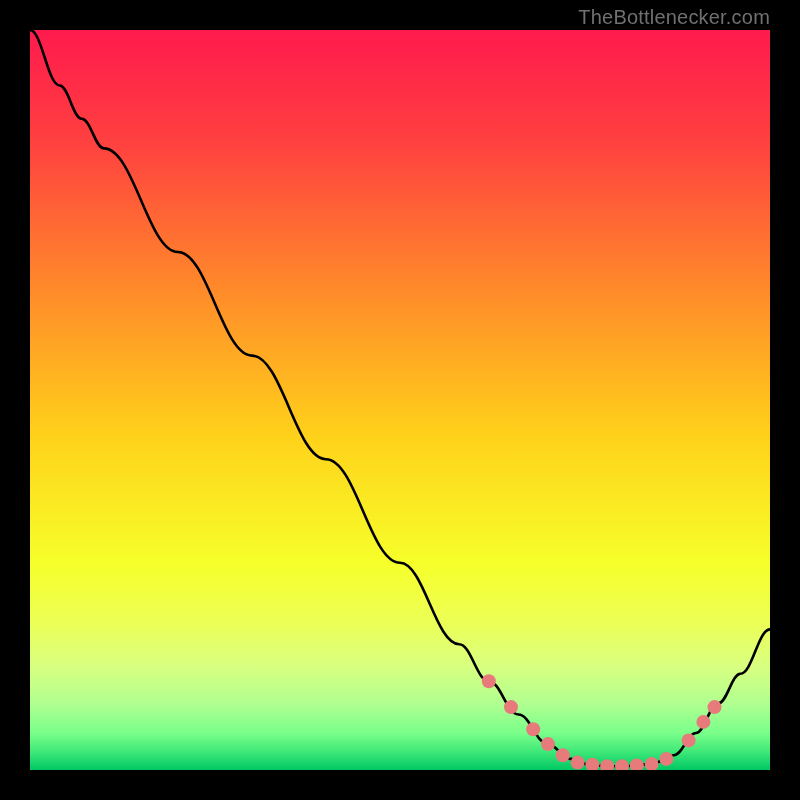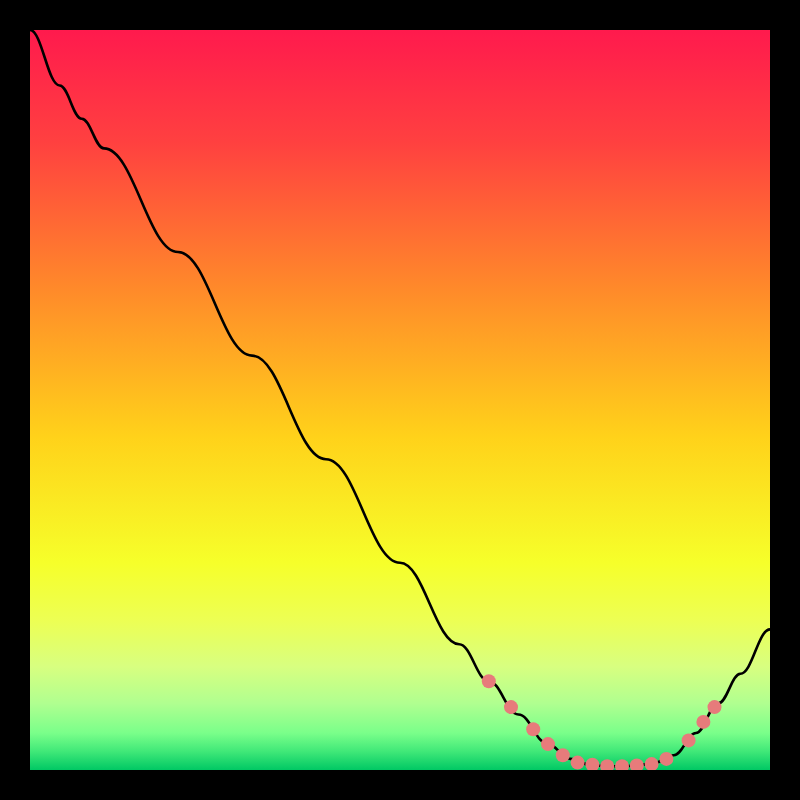--- a/index.html
+++ b/index.html
@@ -37,20 +37,21 @@
     font-weight: 400;
   }
   svg {
     display: block;
   }
 </style>
 </head>
 <body>
 
 <div class="frame">
+  <div class="url-label">TheBottlenecker.com</div>
 
   <div class="plot-area">
     <svg id="chart-svg" width="740" height="740" viewBox="0 0 740 740" preserveAspectRatio="none">
       <defs>
         <linearGradient id="bg-grad" x1="0" y1="0" x2="0" y2="1">
             <stop offset="0.00%" stop-color="#ff1a4d"></stop>
             <stop offset="15.00%" stop-color="#ff4040"></stop>
             <stop offset="35.00%" stop-color="#ff8a2a"></stop>
             <stop offset="55.00%" stop-color="#ffd21a"></stop>
             <stop offset="72.00%" stop-color="#f6ff2a"></stop>

